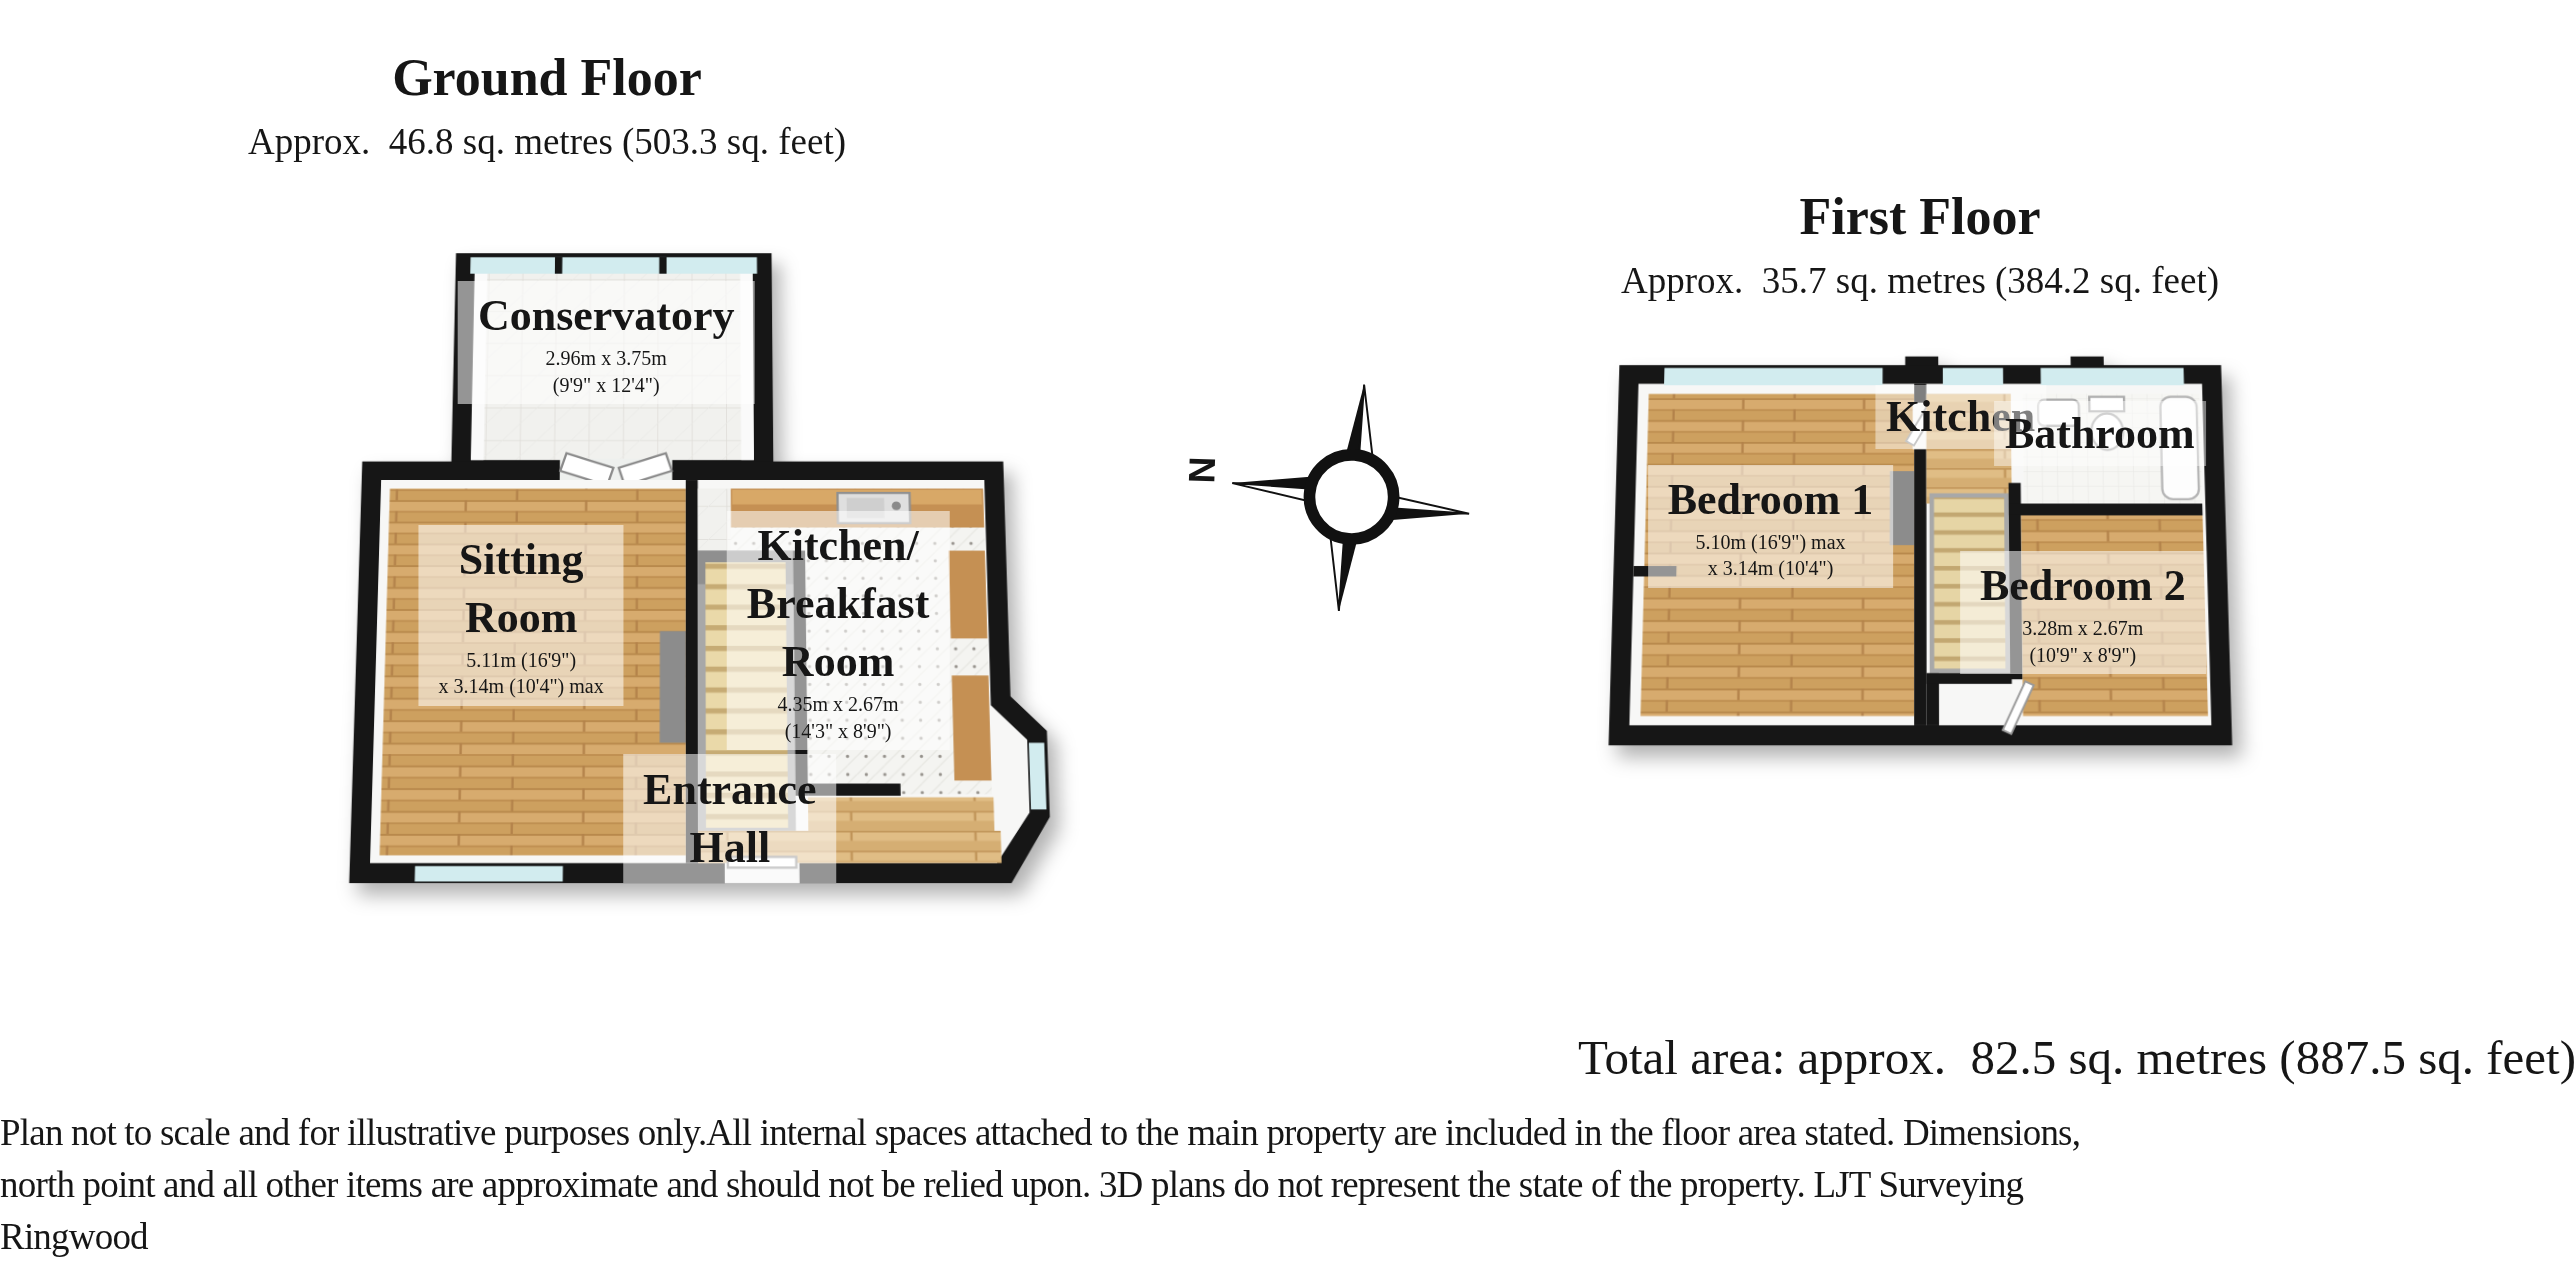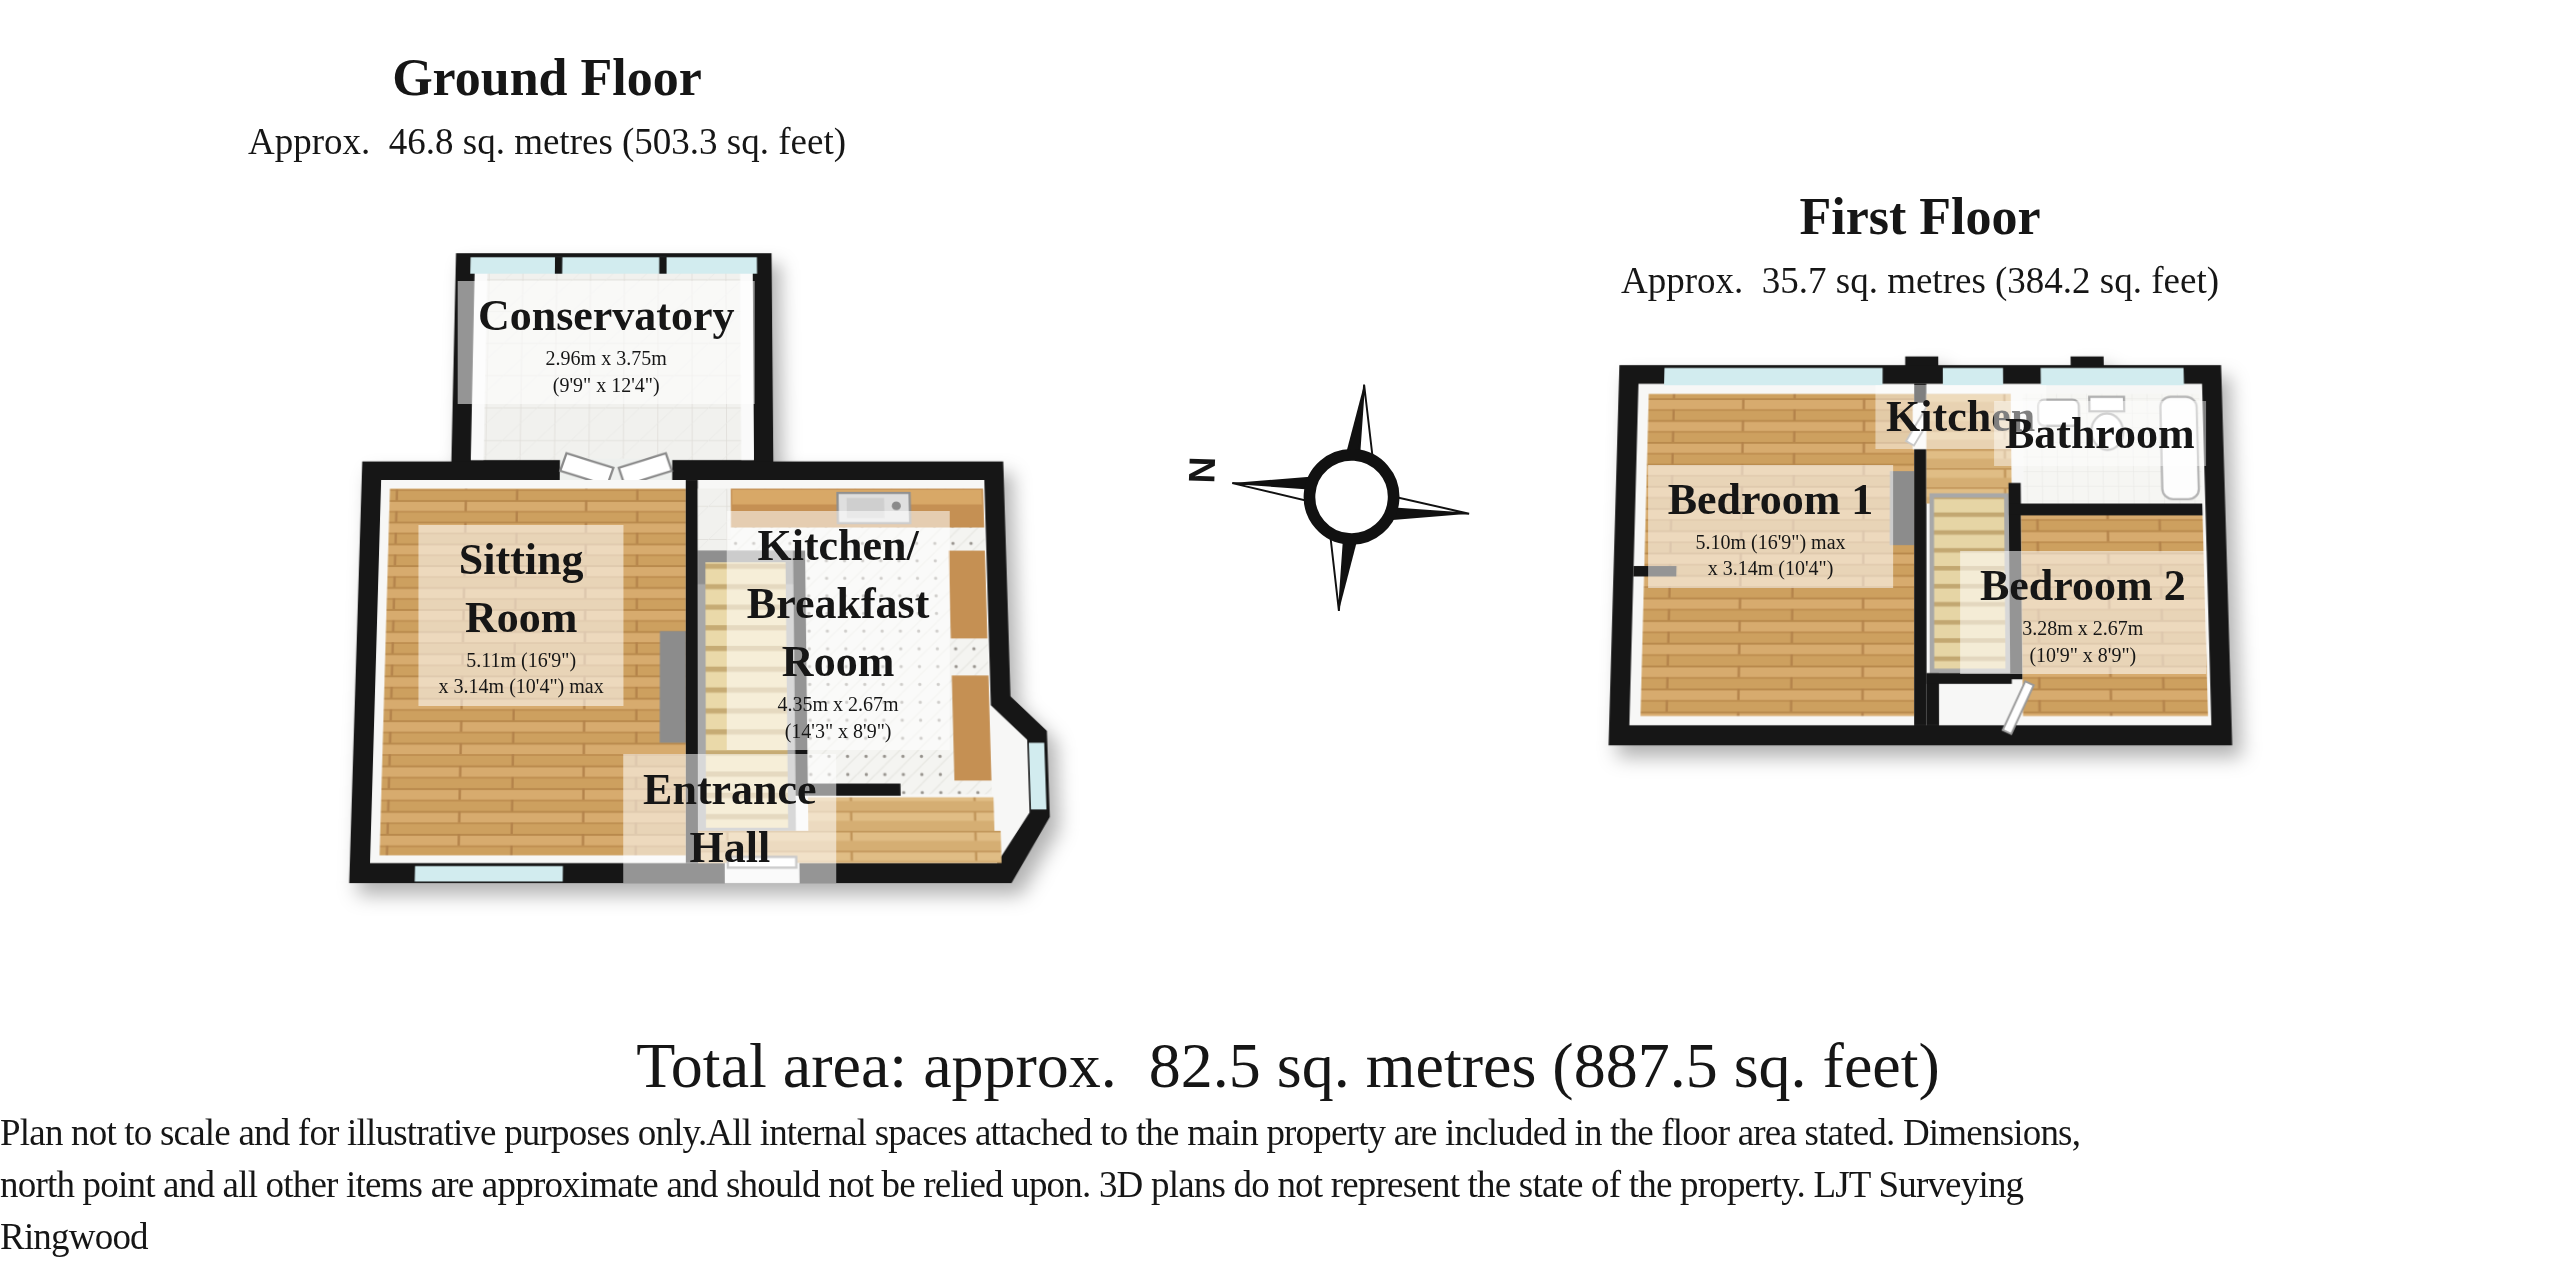--- a/index.html
+++ b/index.html
@@ -34,22 +34,22 @@
   .bare{background:rgba(255,255,255,0.45);}
   
   .compass{position:absolute;left:1219px;top:373px;width:262px;height:254px;}
   .compass .north{
     position:absolute;left:-31px;top:76px;font-size:37px;font-weight:bold;
     font-family:"Liberation Sans","DejaVu Sans",sans-serif;
     transform:rotate(92deg);
   }
   
   .total-area{
-    position:absolute;left:0;top:1029px;width:2576px;text-align:center;
-    font-size:64px;
+    position:absolute;left:0;top:1029px;width:2576px;text-align:right;
+    font-size:49px;
   }
   .disclaimer{
     position:absolute;left:0;top:1107px;width:2576px;
     font-size:37px;line-height:52px;letter-spacing:-0.8px;
   }
   .disclaimer div{white-space:nowrap;}
 </style>
 </head>
 <body>
 

